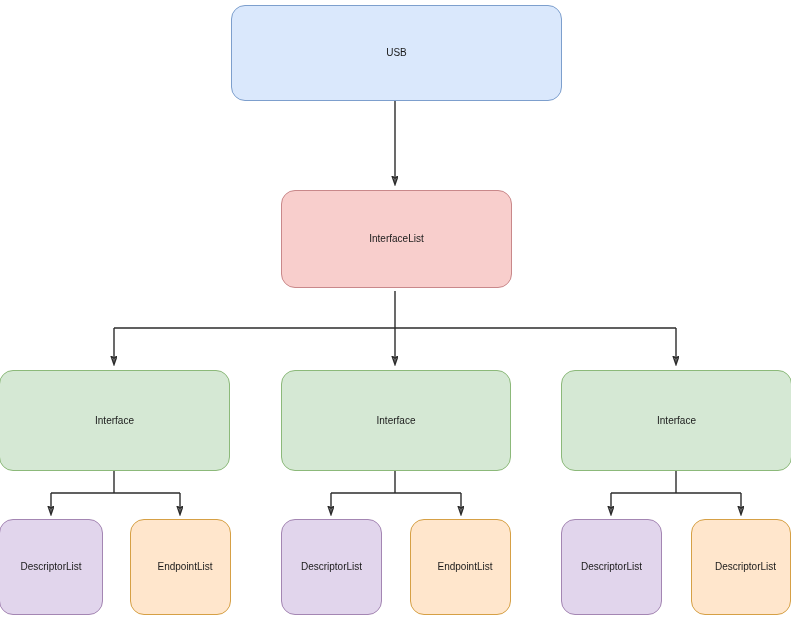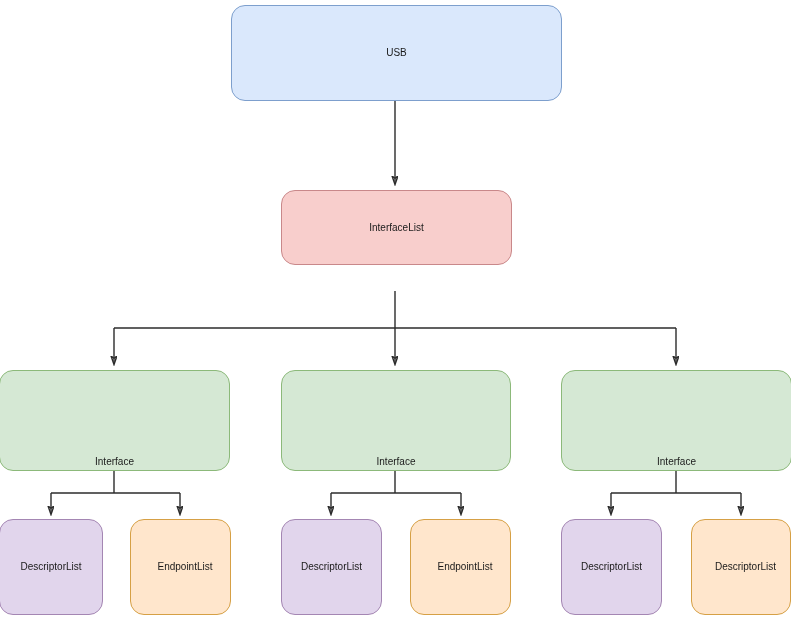--- a/index.html
+++ b/index.html
@@ -30,21 +30,21 @@
     color: #1a1a1a;
     padding: 2px 6px;
   }
   .node-label {
     display: block;
     white-space: nowrap;
   }
   
   .c-blue   { background: #dae8fc; border-color: #7d9fcd; }
   .c-pink   { background: #f8cecc; border-color: #c9888a; }
-  .c-green  { background: #d5e8d4; border-color: #8cb97a; align-items: flex-end; }
+  .c-green  { background: #d5e8d4; border-color: #8cb97a; }
   .c-purple { background: #e1d5ec; border-color: #a486b3; }
   .c-orange { background: #ffe6cc; border-color: #d6a045; padding-left: 15px; }
 
   svg.edges {
     position: absolute;
     left: 0;
     top: 0;
     width: 791px;
     height: 621px;
     pointer-events: none;
@@ -88,21 +88,21 @@
     <path d="M676,471 L676,493"></path>
     <path d="M611,493 L741,493"></path>
     <path d="M611,493 L611,514" marker-end="url(#arrow)"></path>
     <path d="M741,493 L741,514" marker-end="url(#arrow)"></path>
   </svg>
 
   <div class="node c-blue" style="left:231px; top:5px; width:331px; height:96px;">
     <span class="node-label">USB</span>
   </div>
 
-  <div class="node c-pink" style="left:281px; top:190px; width:231px; height:75px;">
+  <div class="node c-pink" style="left:281px; top:190px; width:231px; height:98px;">
     <span class="node-label">InterfaceList</span>
   </div>
 
   <div class="node c-green" style="left:-1px; top:370px; width:231px; height:101px;">
     <span class="node-label">Interface</span>
   </div>
   <div class="node c-green" style="left:281px; top:370px; width:230px; height:101px;">
     <span class="node-label">Interface</span>
   </div>
   <div class="node c-green" style="left:561px; top:370px; width:231px; height:101px;">

